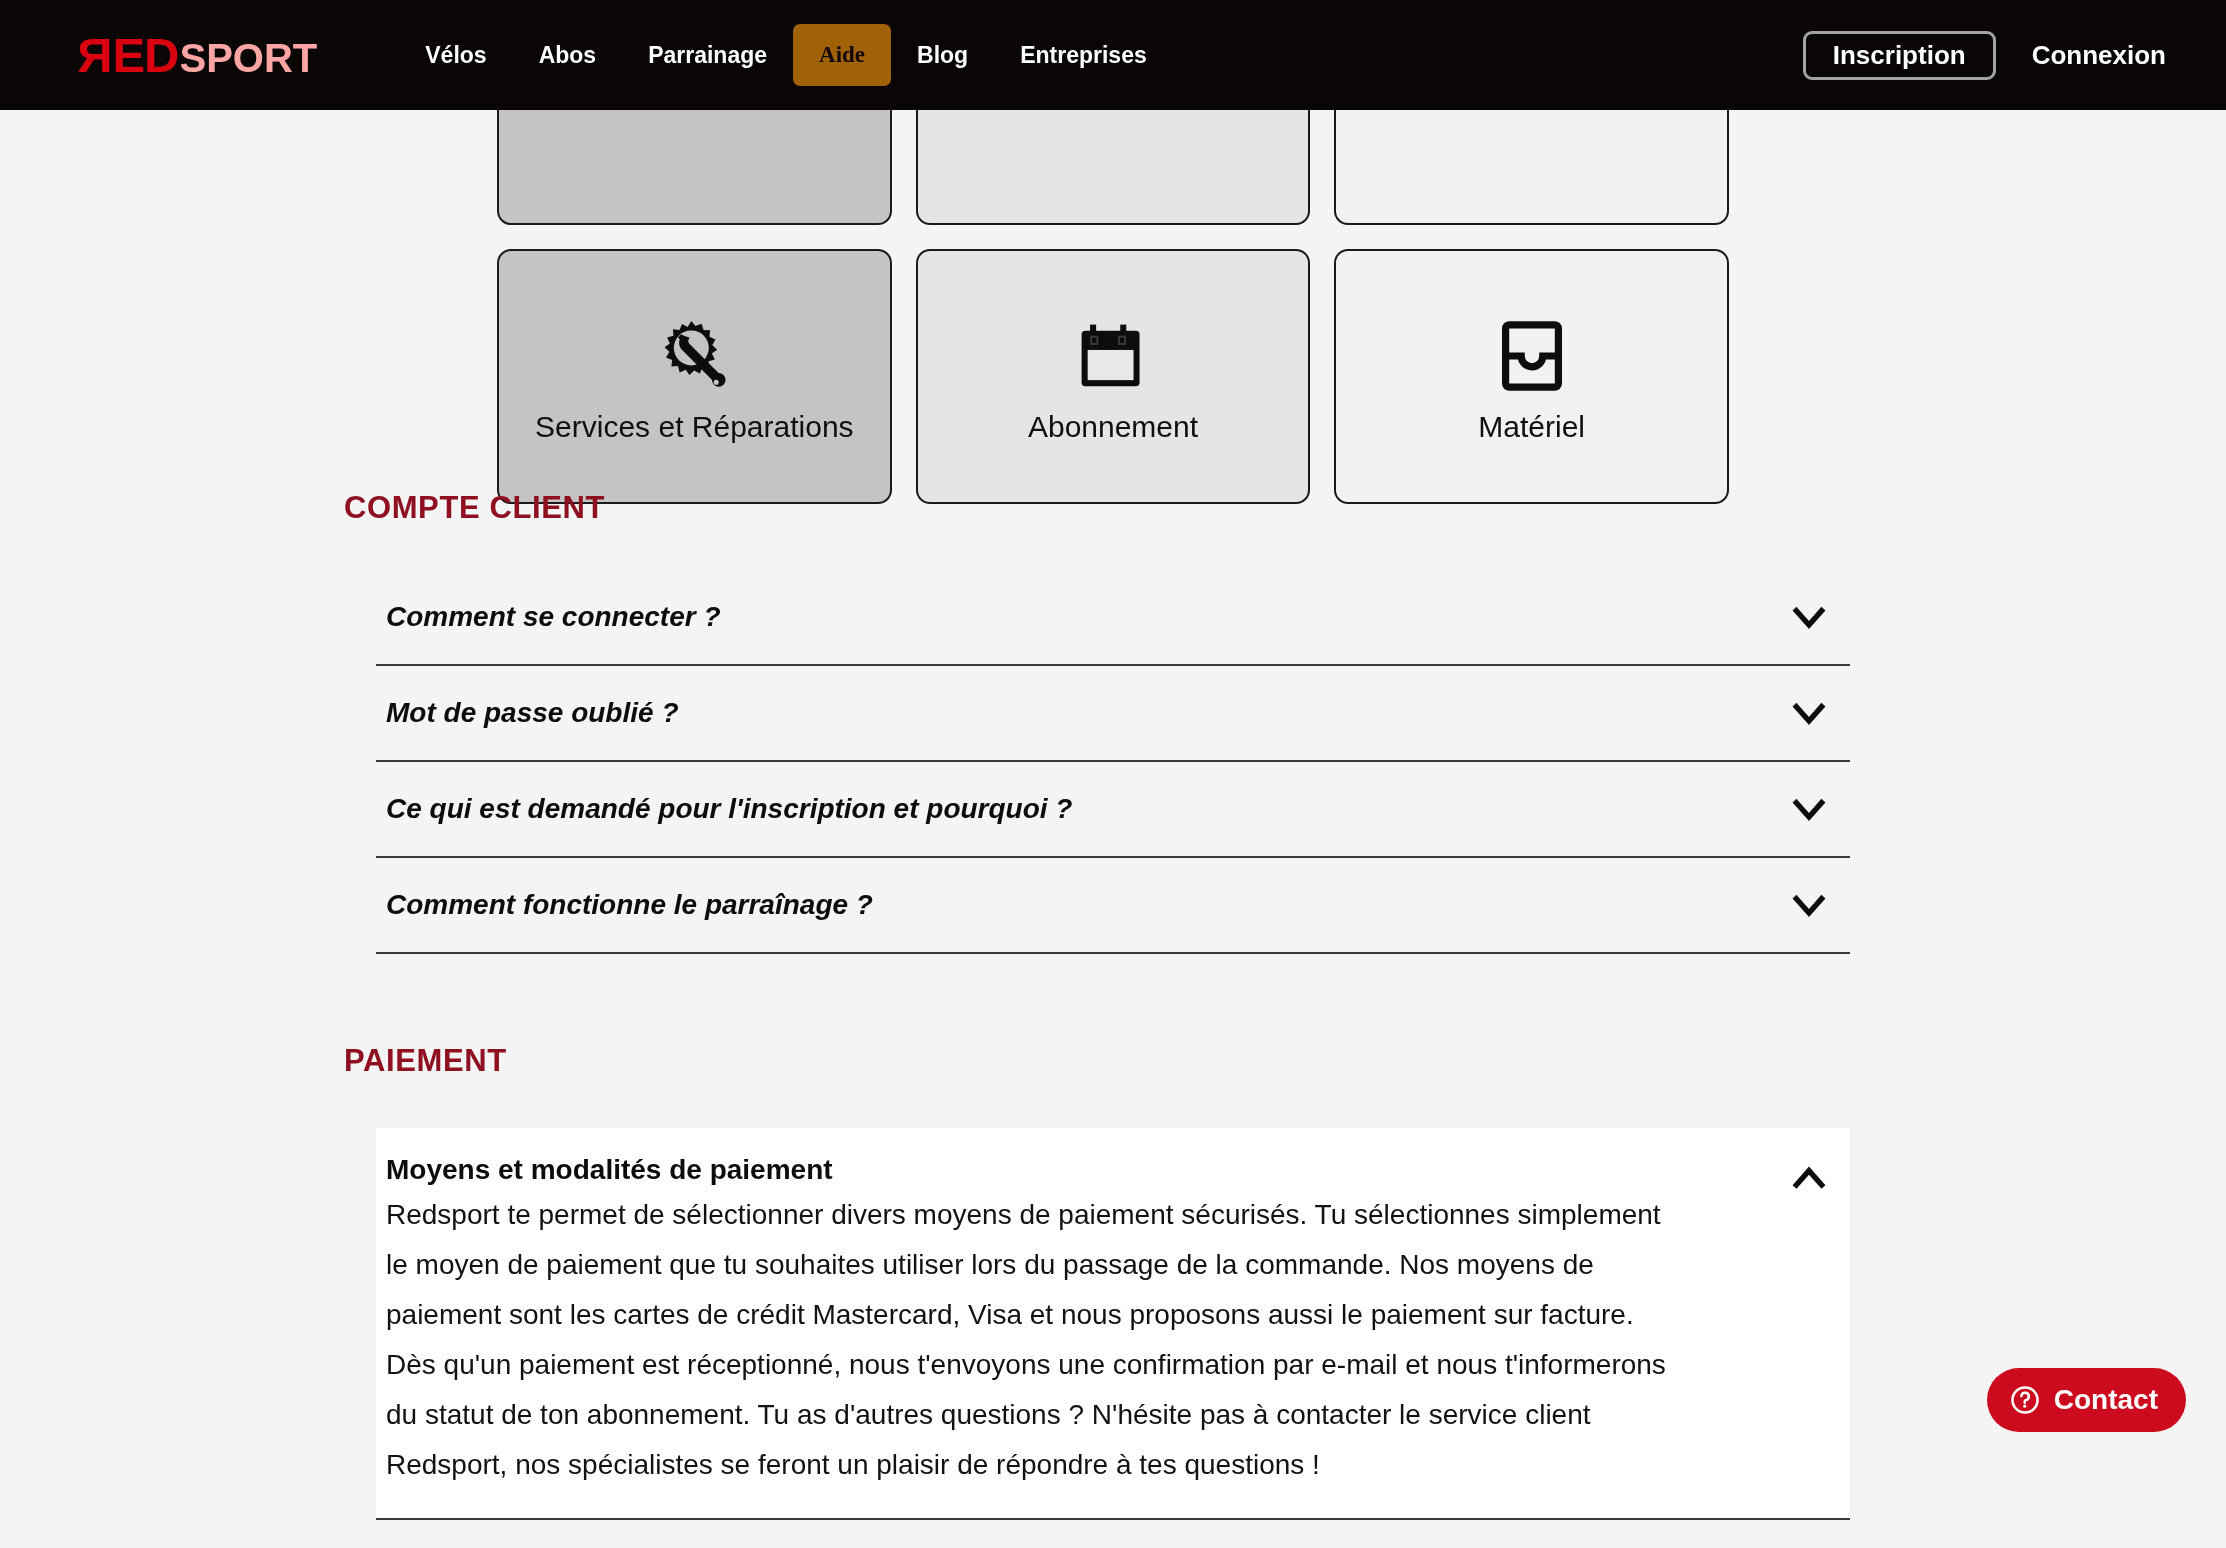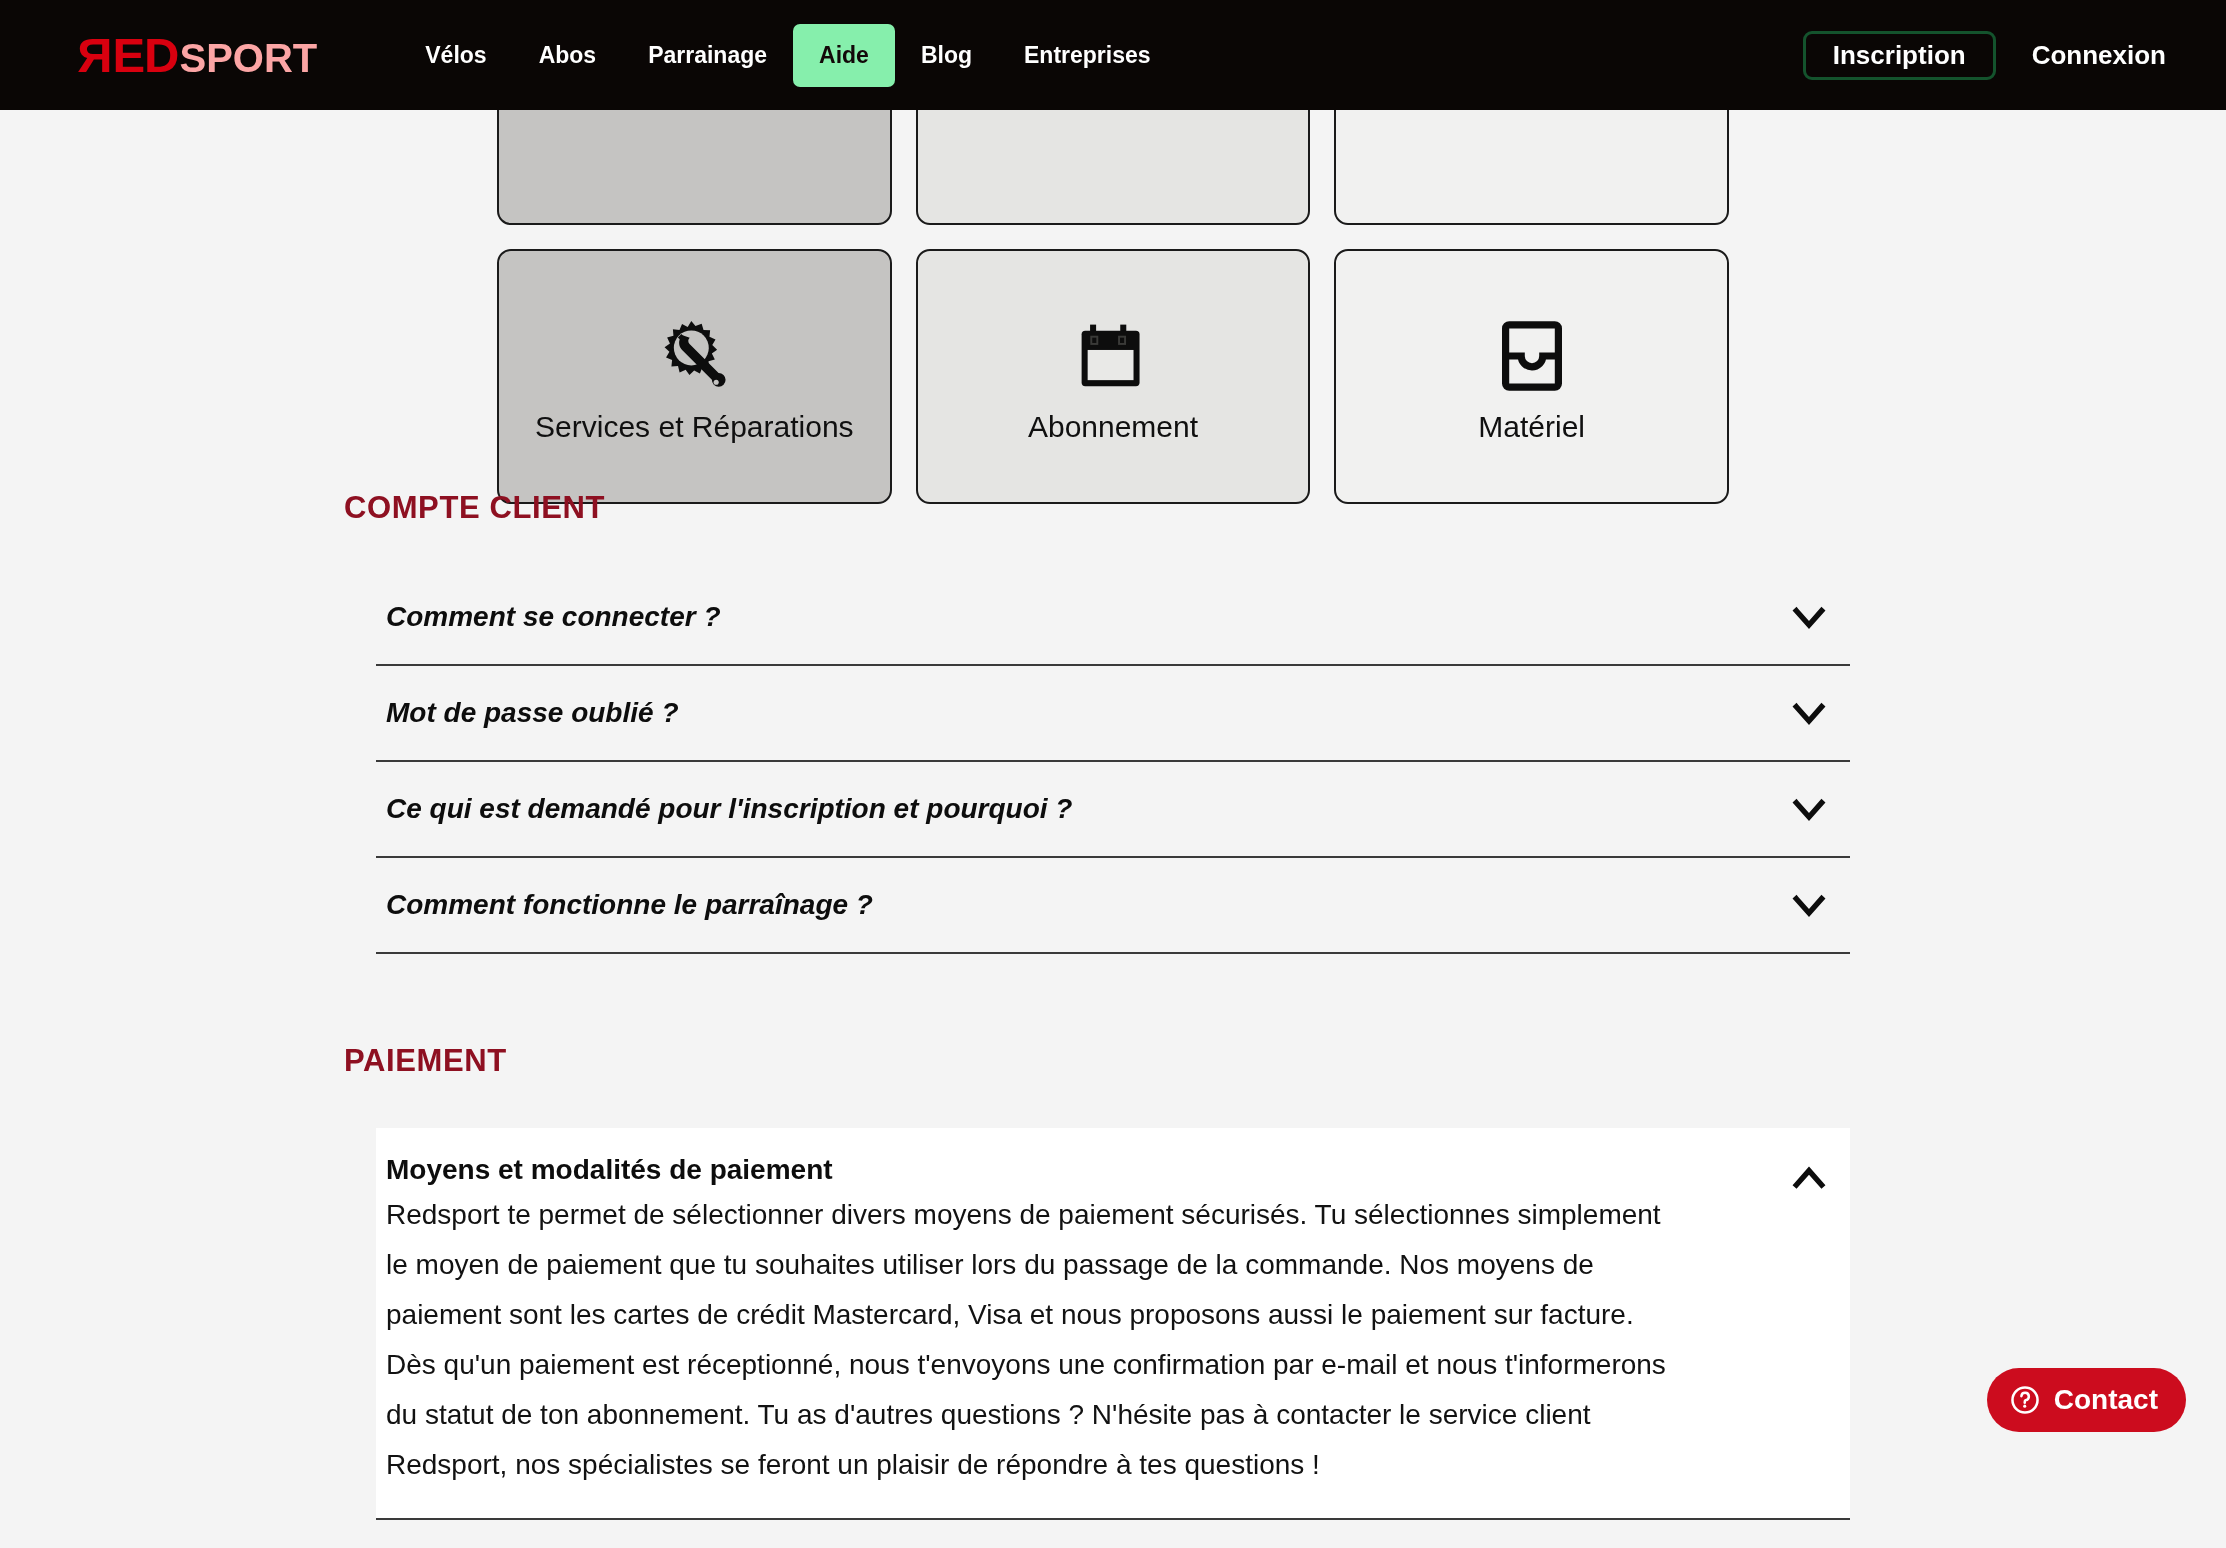--- a/index.html
+++ b/index.html
@@ -56,32 +56,33 @@
   .nav-link {
     color: #ffffff;
     font-size: 23px;
     font-weight: 700;
     padding: 18px 26px;
     border-radius: 7px;
     white-space: nowrap;
     cursor: pointer;
   }
   .nav-link.active {
-    background: #86efac;
+    background: #a16207;
     color: #120808;
+    font-family: Liberation Serif, serif;
   }
   .nav-right {
     position: absolute;
     right: 60px;
     display: flex;
     align-items: center;
     gap: 36px;
   }
   .btn-outline {
-    border: 3px solid #14532d;
+    border: 3px solid #a3a3a3;
     border-radius: 9px;
     color: #ffffff;
     font-size: 26px;
     font-weight: 700;
     padding: 6px 27px;
     cursor: pointer;
     white-space: nowrap;
     text-align: right;
   }
   .btn-plain {

